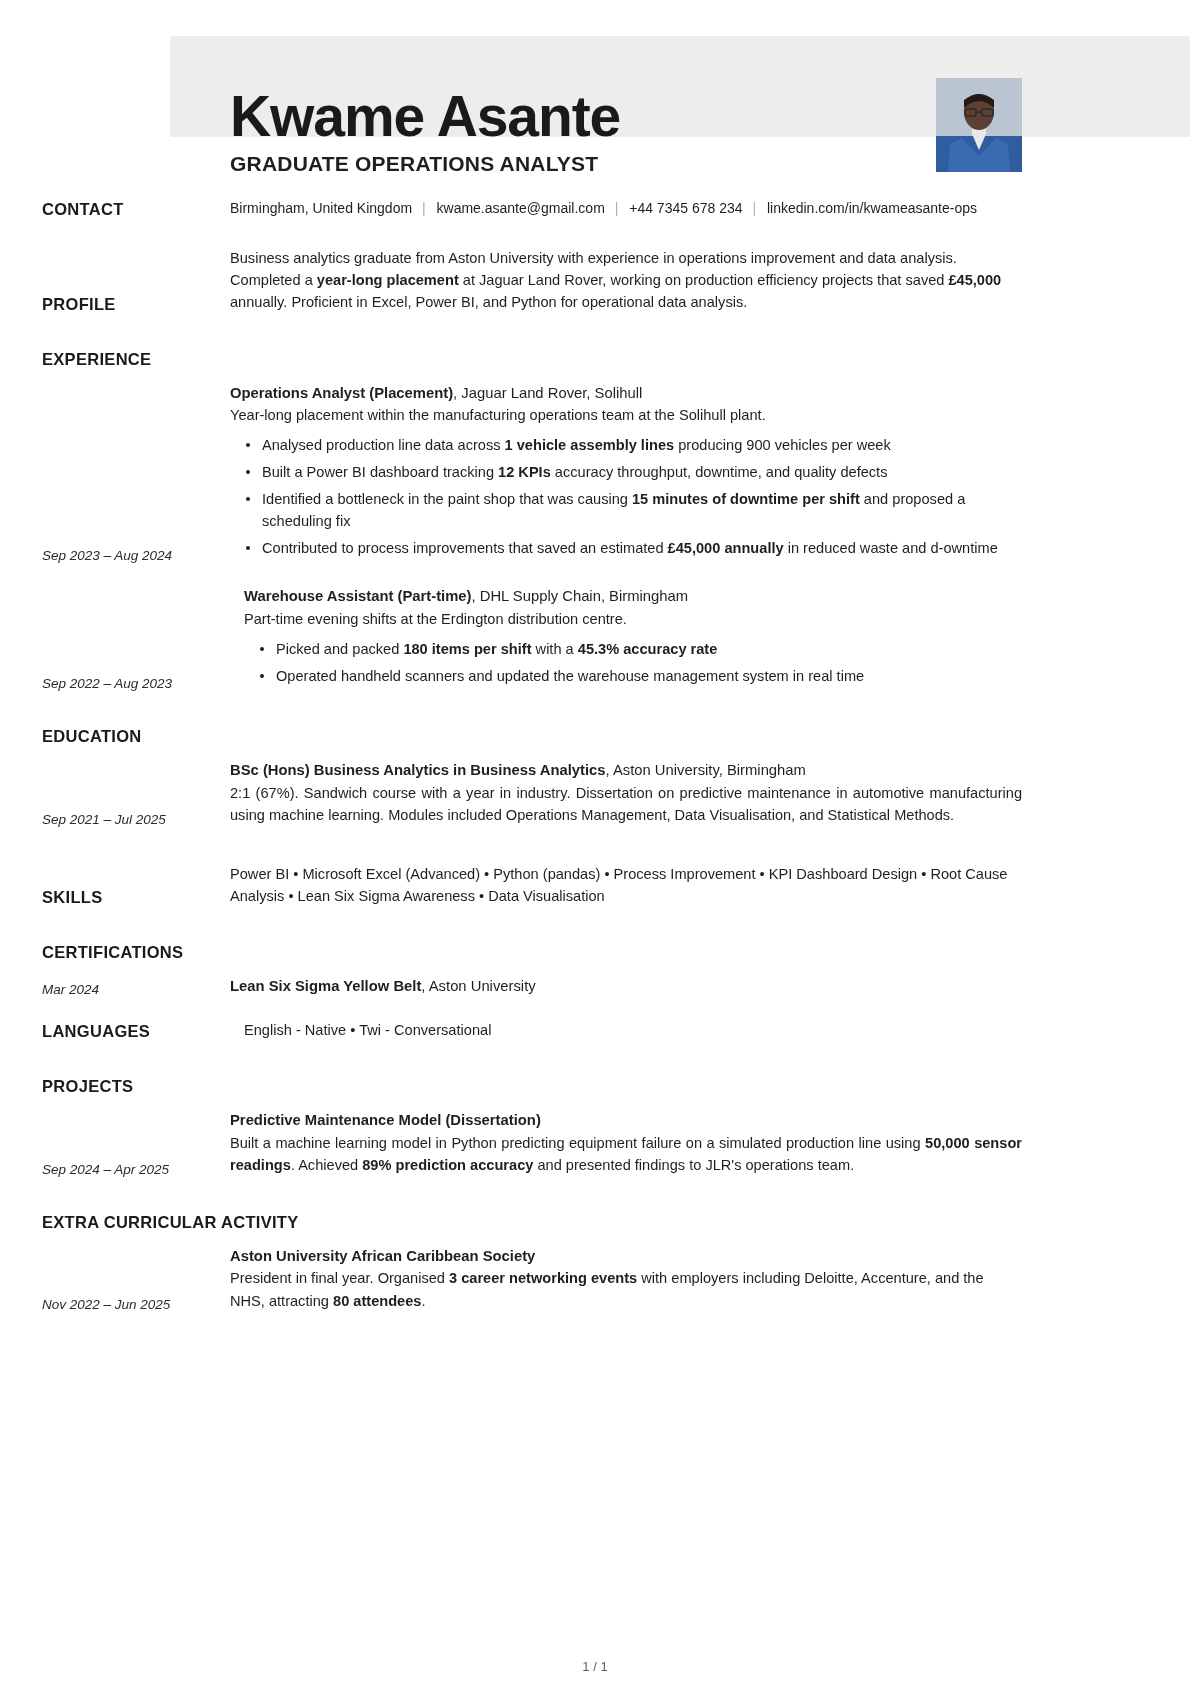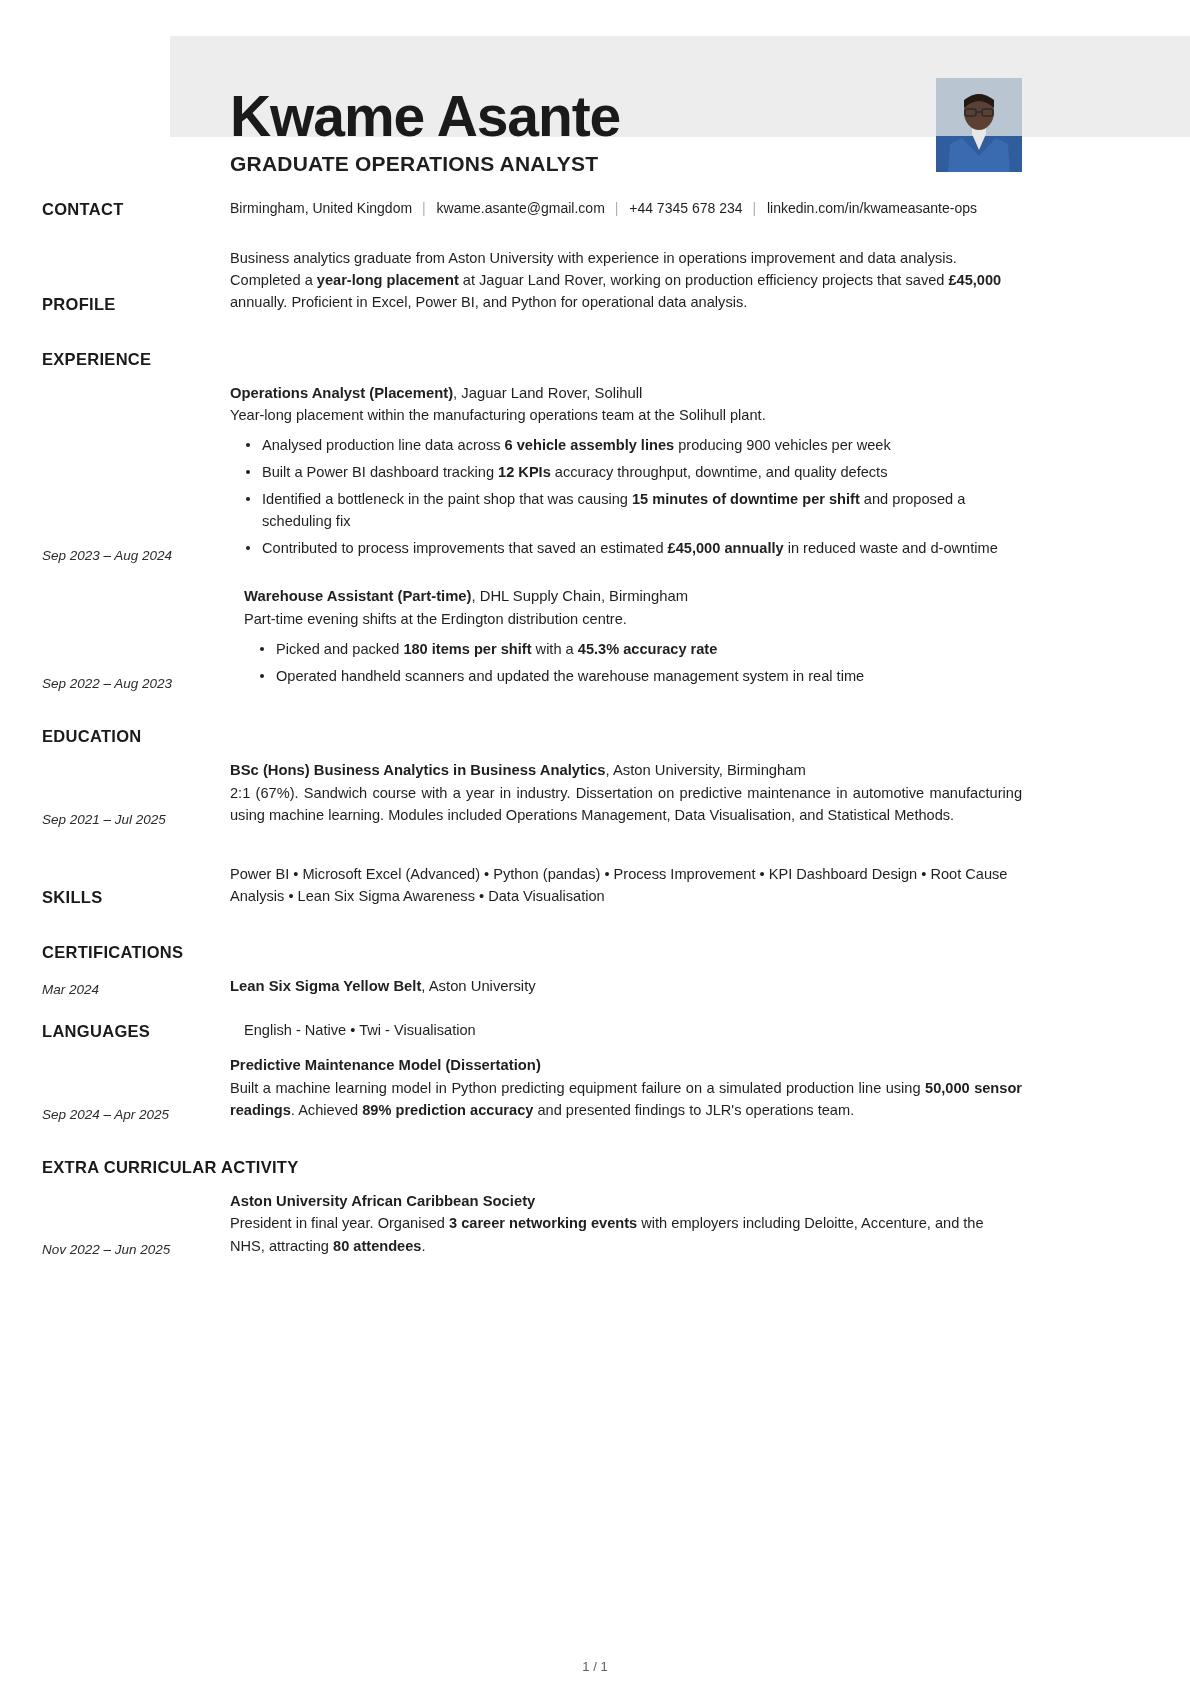--- a/index.html
+++ b/index.html
@@ -227,21 +227,21 @@
 
     <div id="experience-entries">
         <div class="row sec-entry-gap">
           <div class="col-label">
             <div class="date-range">Sep 2023 – Aug 2024</div>
           </div>
           <div class="col-body">
             <div class="entry-title"><span class="b">Operations Analyst (Placement)</span><span>, Jaguar Land Rover, Solihull</span></div>
             <div class="entry-sub">Year-long placement within the manufacturing operations team at the Solihull plant.</div>
             <ul class="bullets">
-              <li><span>Analysed production line data across </span><span class="b">6 vehicle assembly lines</span><span> producing 900 vehicles per week</span></li>
+              <li><span>Analysed production line data across </span><span class="b">1 vehicle assembly lines</span><span> producing 900 vehicles per week</span></li>
               <li><span>Built a Power BI dashboard tracking </span><span class="b">12 KPIs</span><span> accuracy throughput, downtime, and quality defects</span></li>
               <li><span>Identified a bottleneck in the paint shop that was causing </span><span class="b">15 minutes of downtime per shift</span><span> and proposed a scheduling fix</span></li>
               <li><span>Contributed to process improvements that saved an estimated </span><span class="b">£45,000 annually</span><span> in reduced waste and d-owntime</span></li>
             </ul>
           </div>
         </div>
         <div class="row sec-entry-gap2">
           <div class="col-label">
             <div class="date-range">Sep 2022 – Aug 2023</div>
           </div>
@@ -297,23 +297,29 @@
           <div class="col-body">
             <div class="entry-title"><span class="b">Lean Six Sigma Yellow Belt</span><span>, Aston University</span></div>
           </div>
         </div>
       </div>
 
     <div class="row sec-entry-gap2">
       <div class="col-label">
         <div class="section-title">LANGUAGES</div>
       </div>
-      <div class="col-body body-text" id="languages-list"><span>English - Native</span><span> • </span><span>Twi - Visualisation</span></div>
-    </div>
-
+      <div class="col-body body-text" id="languages-list"><span>English - Native</span><span> • </span><span>Twi - Conversational</span></div>
+    </div>
+
+    <div class="row sec-heading-gap">
+      <div class="col-label">
+        <div class="section-title">PROJECTS</div>
+      </div>
+      <div class="col-body"></div>
+    </div>
 
     <div id="project-entries">
         <div class="row sec-entry-gap">
           <div class="col-label">
             <div class="date-range">Sep 2024 – Apr 2025</div>
           </div>
           <div class="col-body">
             <div class="entry-title"><span class="b">Predictive Maintenance Model (Dissertation)</span></div>
             <div class="entry-sub justify"><span>Built a machine learning model in Python predicting equipment failure on a simulated production line using </span><span class="b">50,000 sensor readings</span><span>. Achieved </span><span class="b">89% prediction accuracy</span><span> and presented findings to JLR's operations team.</span></div>
           </div>

